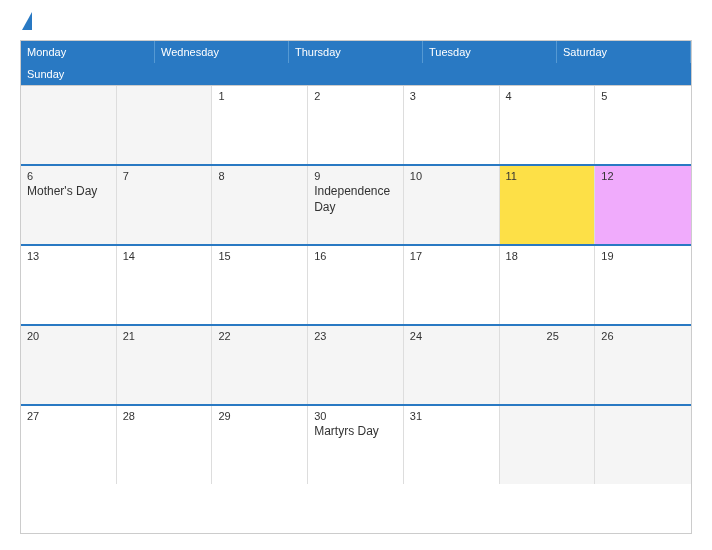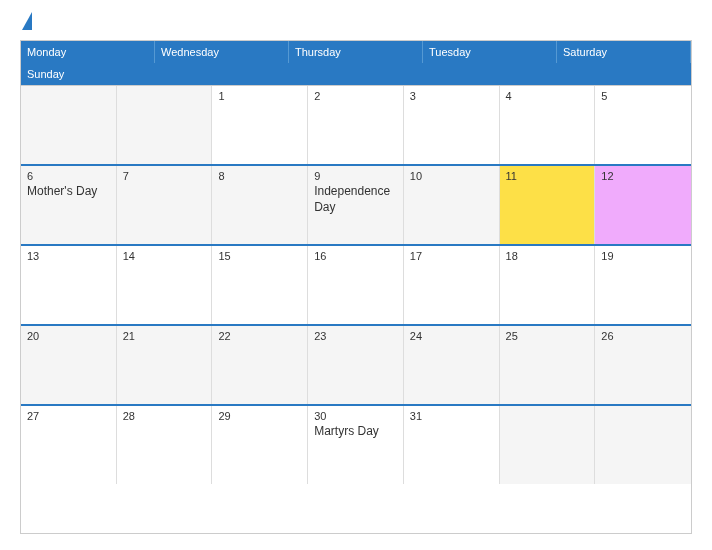--- a/index.html
+++ b/index.html
@@ -235,21 +235,21 @@
           </div>
           <div class="calendar-cell" style="background: rgb(245, 245, 245);">
             <span class="day-number">22</span>
           </div>
           <div class="calendar-cell" style="background: rgb(245, 245, 245);">
             <span class="day-number">23</span>
           </div>
           <div class="calendar-cell" style="background: rgb(245, 245, 245);">
             <span class="day-number">24</span>
           </div>
-          <div class="calendar-cell" style="background: rgb(245, 245, 245);">
+          <div class="calendar-cell" style="background: rgb(245, 245, 245); margin-left: 41px;">
             <span class="day-number">25</span>
           </div>
           <div class="calendar-cell" style="background: rgb(245, 245, 245);">
             <span class="day-number">26</span>
           </div>
         </div>
         <div class="calendar-week">
           <div class="calendar-cell">
             <span class="day-number">27</span>
           </div>

